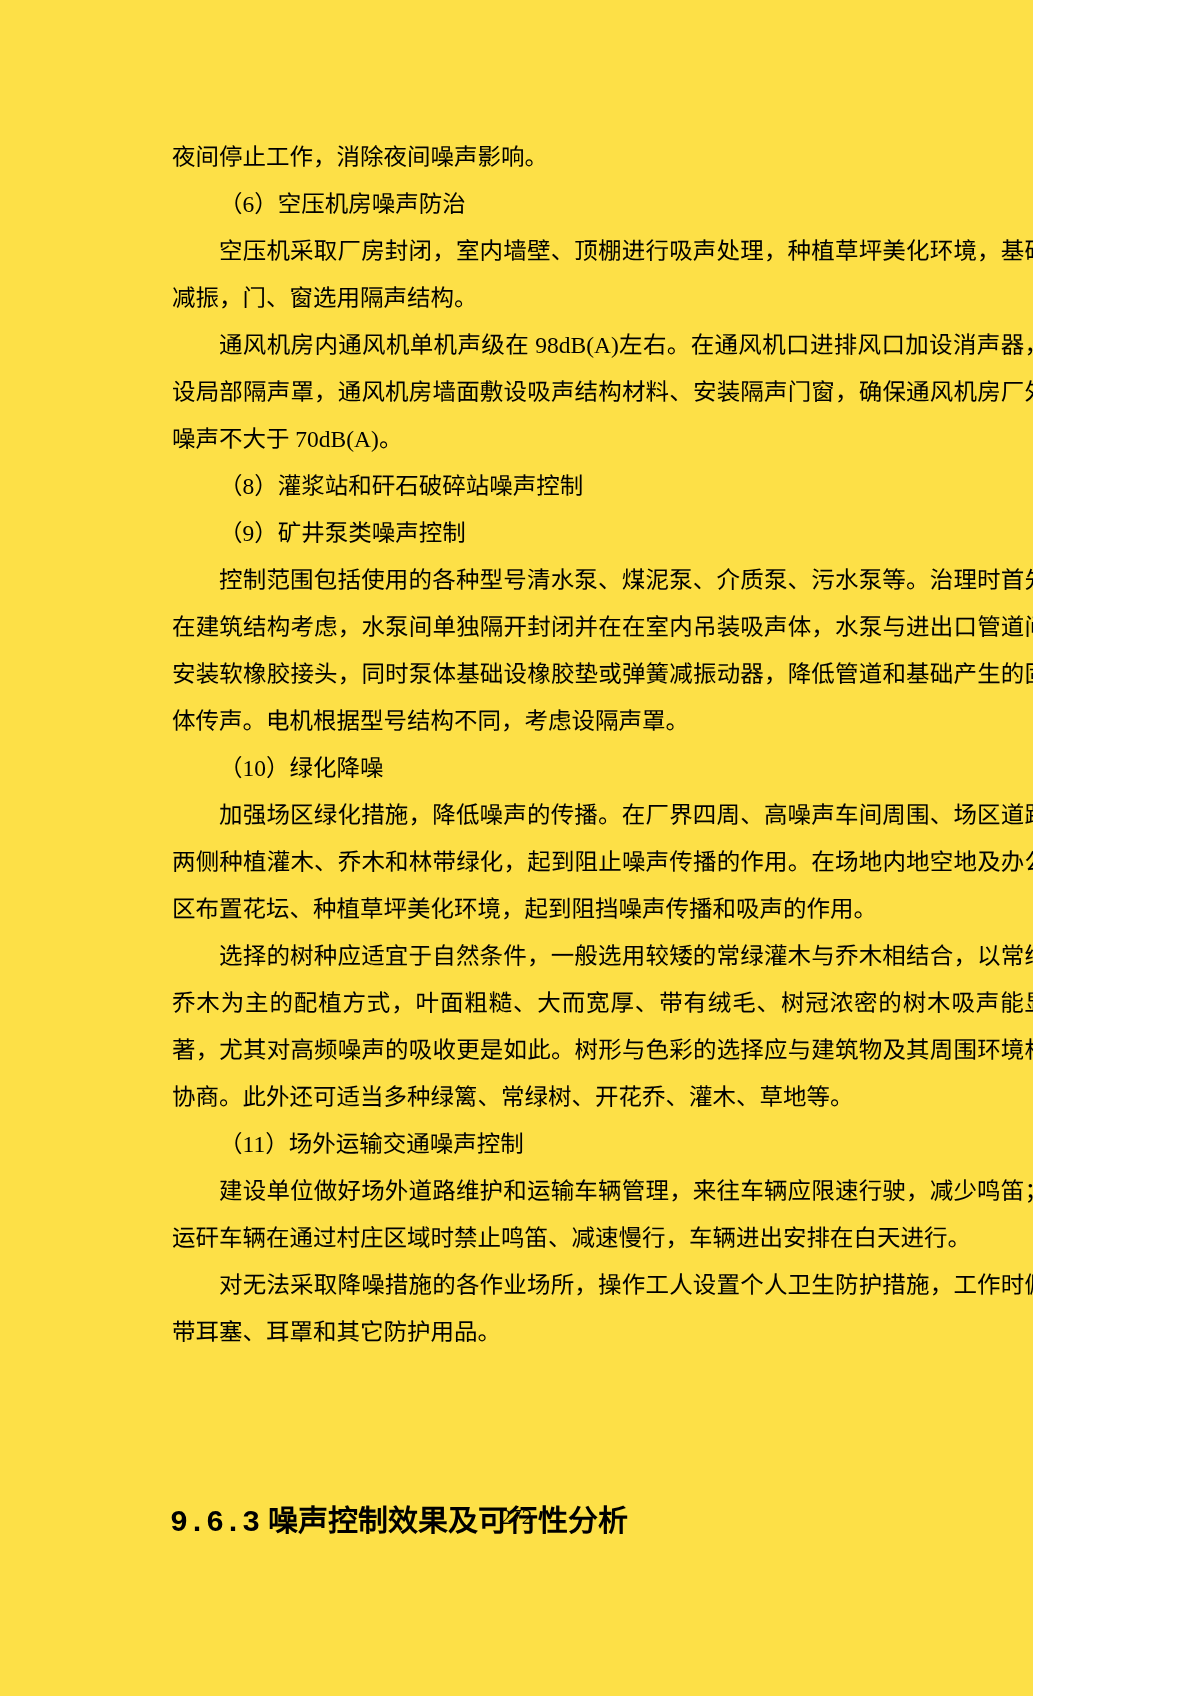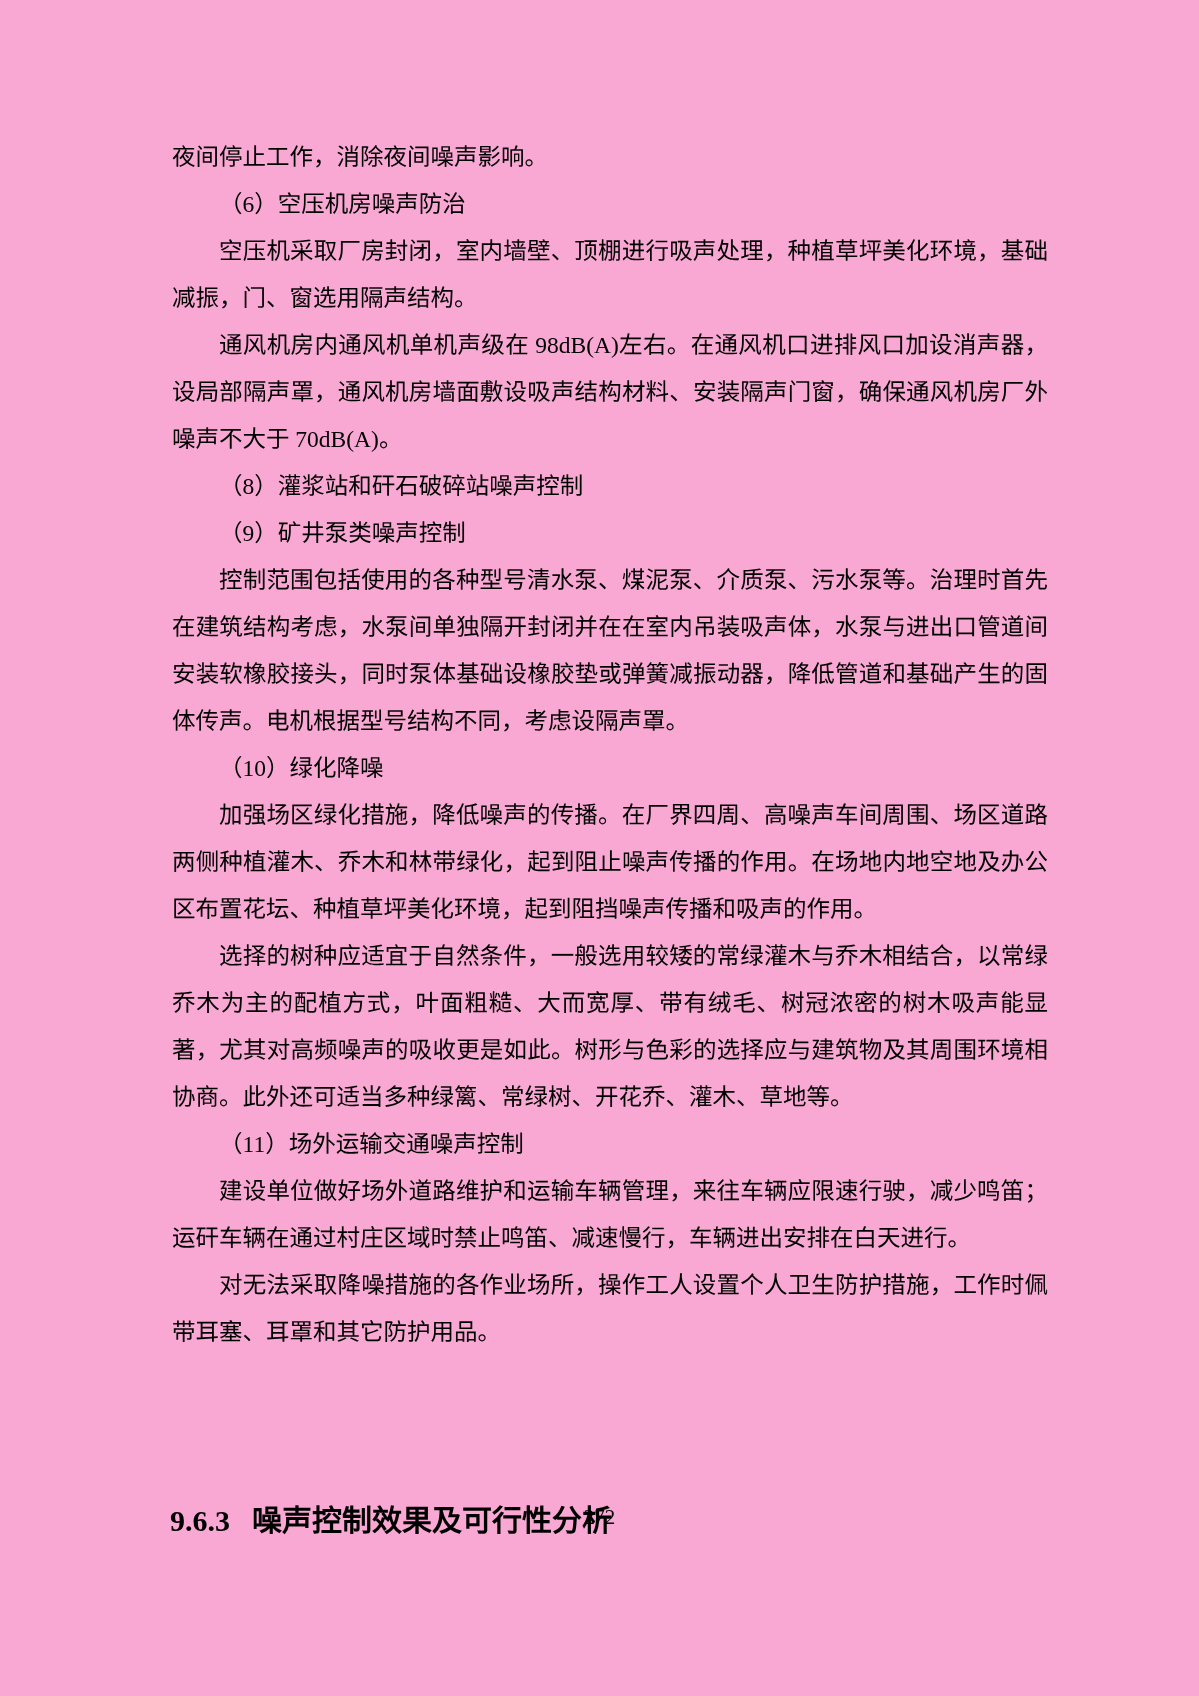--- a/index.html
+++ b/index.html
@@ -2,23 +2,23 @@
 <html lang="zh-CN"><head>
 <meta charset="utf-8">
 <style>
   html, body {
     margin: 0;
     padding: 0;
     background: #ffffff;
   }
   .page {
     position: relative;
-    width: 1199px;
+    width: 1033px;
     height: 1696px;
-    background: #f9a8d4;
+    background: #fde047;
     overflow: hidden;
     color: #000000;
   }
   .body-text {
     position: absolute;
     left: 172px;
     top: 134px;
     width: 876px;
     font-family: "Liberation Serif", "DejaVu Serif", serif;
     font-size: 23.5px;
@@ -39,22 +39,22 @@
     top: 1501px;
     margin: 0;
     font-size: 30px;
     font-weight: bold;
     line-height: 40px;
     color: #000000;
     font-family: "Liberation Sans", "DejaVu Sans", sans-serif;
     white-space: nowrap;
   }
   .section-heading .sec-num {
-    font-family: Liberation Serif, serif;
-    margin-right: 22px;
+    font-family: Liberation Mono, monospace;
+    margin-right: 8px;
   }
   .page-footer {
     position: absolute;
     left: 0;
     top: 1504px;
     width: 100%;
     text-align: center;
     font-size: 21px;
     line-height: 26px;
     color: #000000;

